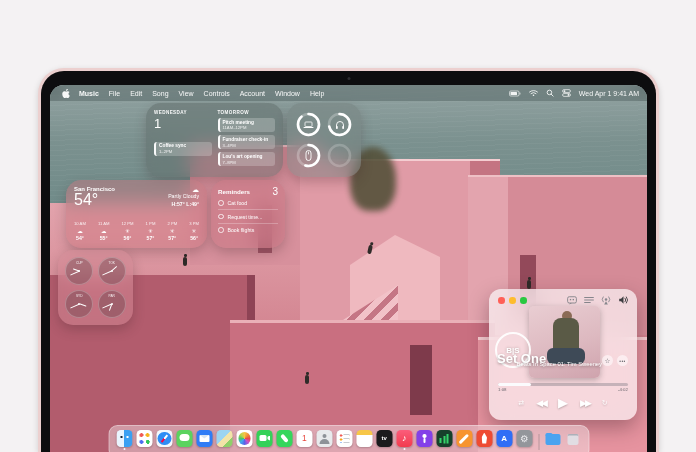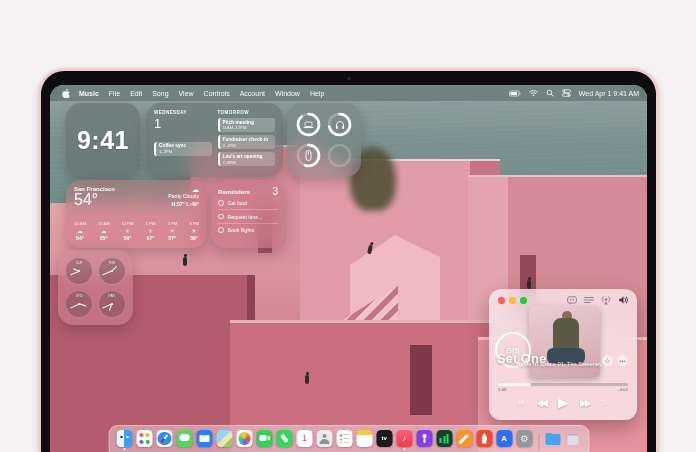--- a/index.html
+++ b/index.html
@@ -331,23 +331,20 @@
             <svg width="9" height="8" viewBox="0 0 16 14">
                 <rect x="1" y="1" width="14" height="5" rx="2.5" fill="none" stroke="rgba(255,255,255,.9)" stroke-width="1.3"></rect>
                 <circle cx="4.5" cy="3.5" r="1.6" fill="rgba(255,255,255,.95)"></circle>
                 <rect x="1" y="8" width="14" height="5" rx="2.5" fill="none" stroke="rgba(255,255,255,.9)" stroke-width="1.3"></rect>
                 <circle cx="11.5" cy="10.5" r="1.6" fill="rgba(255,255,255,.95)"></circle>
               </svg>
           </span>
           <span class="mb-clock">Wed Apr 1  9:41 AM</span>
         </div>
 
-        <div class="widget w-clock">
-          <span class="time">9:41</span>
-        </div>
 
         <div class="widget w-cal">
           <div class="cal-col">
             <div class="cal-head">WEDNESDAY</div>
             <div class="cal-date">1</div>
             <div class="ev push">
               <div class="t1">Coffee sync</div>
               <div class="t2">1–2PM</div>
             </div>
             <div style="height:14px"></div>

